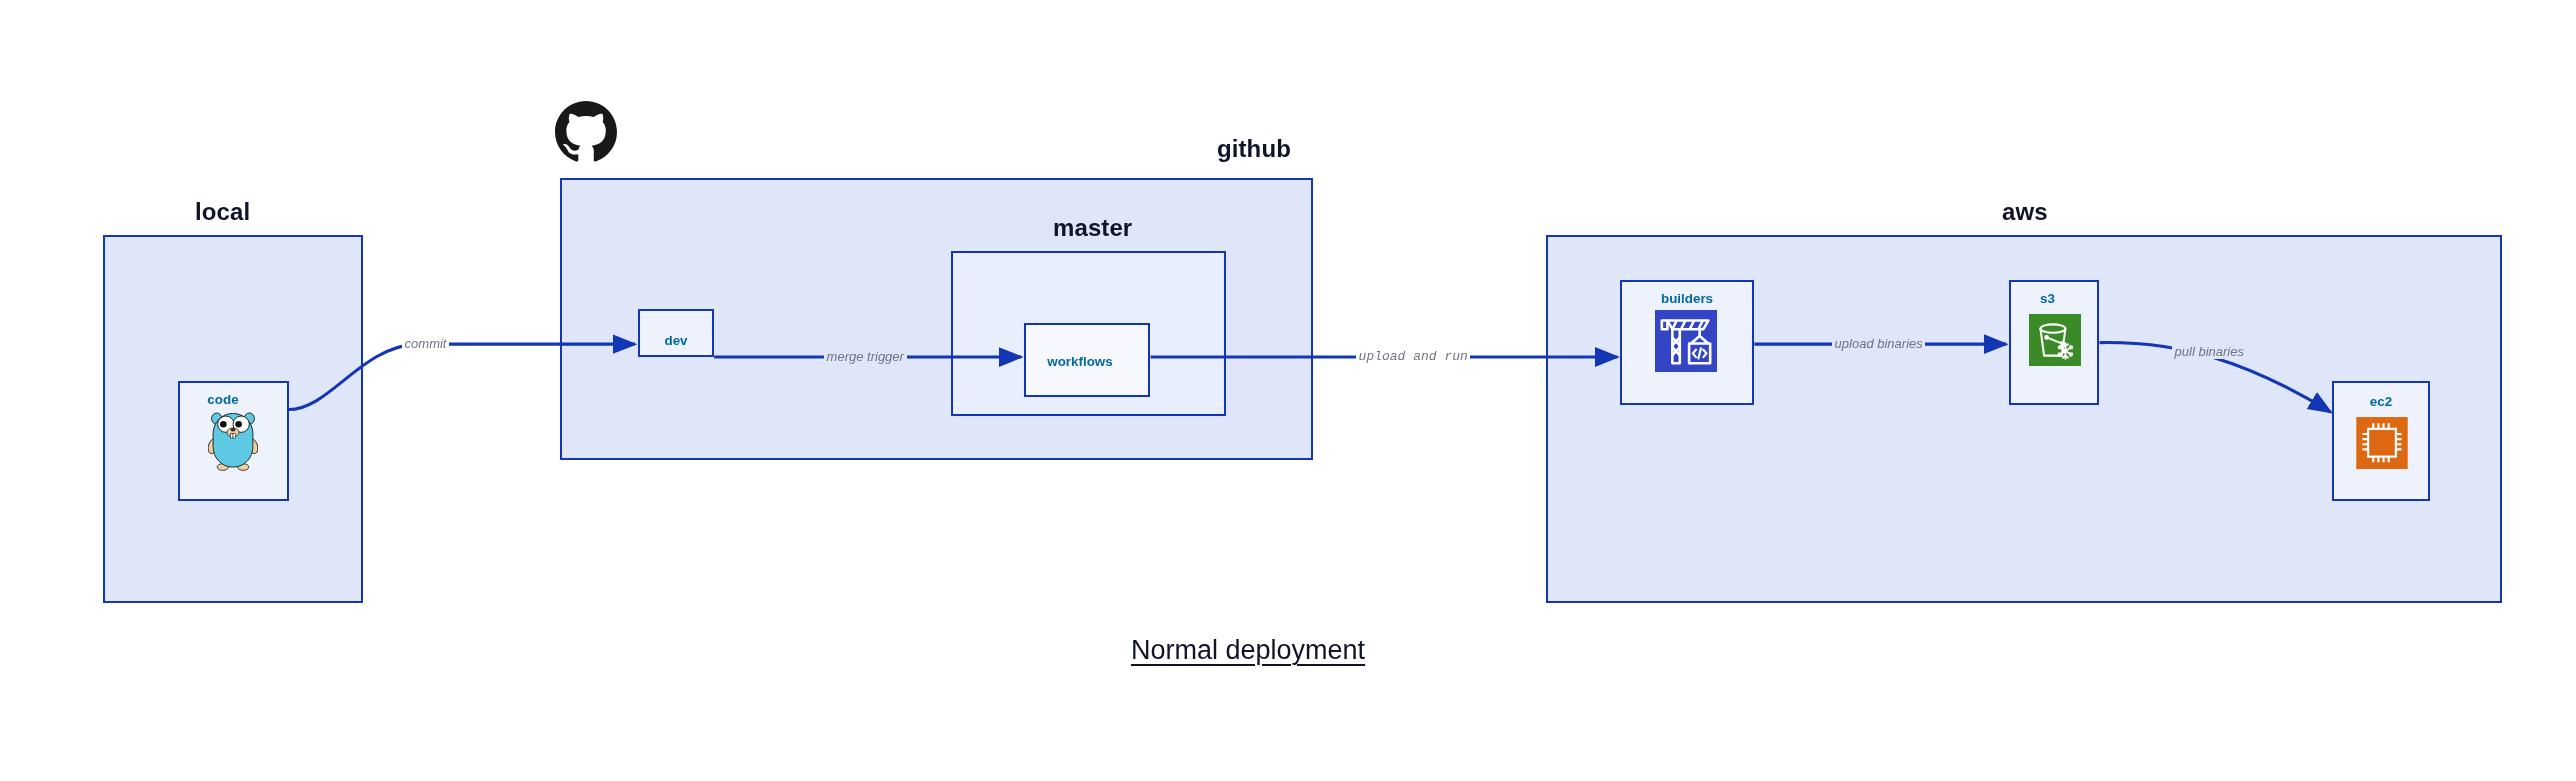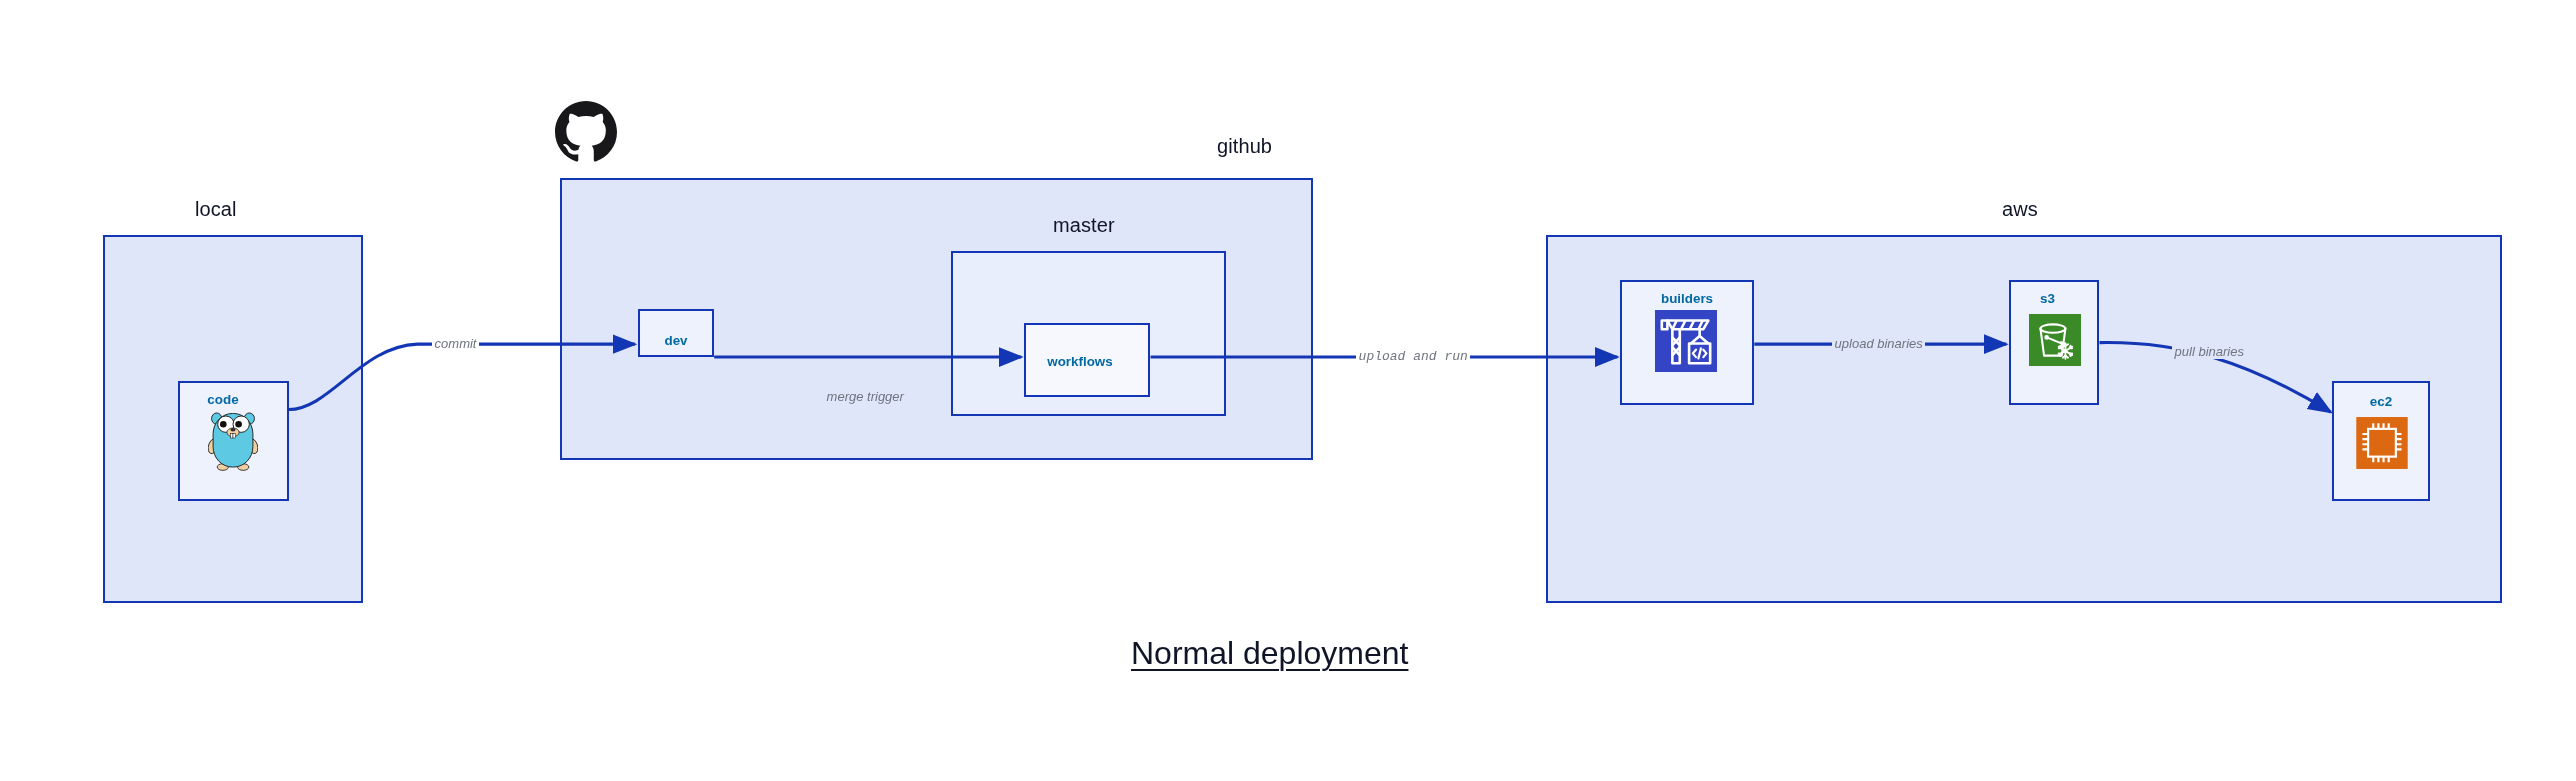--- a/index.html
+++ b/index.html
@@ -40,24 +40,24 @@
   .leaf-box {
     position: absolute;
     box-sizing: border-box;
     border: 2.6px solid #1336b4;
     background: #f6f8fe;
   }
 
   
   .group-label {
     position: absolute;
-    font-size: 20px;
+    font-size: 24px;
     color: #101427;
     white-space: nowrap;
-    font-weight: 400;
+    font-weight: 700;
     letter-spacing: 0.1px;
   }
   .node-label {
     position: absolute;
     font-size: 13.4px;
     font-weight: bold;
     color: #0369a1;
     white-space: nowrap;
     text-align: center;
   }
@@ -67,21 +67,21 @@
     font-style: italic;
     color: #6f7480;
     white-space: nowrap;
     background: transparent;
   }
   .edge-label.onwhite { background: #ffffff; padding: 0 2.6px; }
   .edge-label.ongroup { background: #e0e6fa; padding: 0 2.6px; }
 
   .diagram-title {
     position: absolute;
-    font-size: 32px;
+    font-size: 27px;
     color: #101427;
     text-decoration: underline;
     text-underline-offset: 4.6px;
     text-decoration-thickness: 2.1px;
     white-space: nowrap;
   }
 
   
   #edges {
     position: absolute;
@@ -244,23 +244,23 @@
 
     <path d="M1386 693 L1982 693" fill="none" stroke="#1336b4" stroke-width="6" marker-end="url(#ah)"></path>
 
     <path d="M2233 693 L3139 693" fill="none" stroke="#1336b4" stroke-width="6" marker-end="url(#ah)"></path>
 
     <path d="M3405 668 L3894 668" fill="none" stroke="#1336b4" stroke-width="6" marker-end="url(#ah)"></path>
 
     <path d="M4075 665 C 4230 662, 4360 700, 4524 800" fill="none" stroke="#1336b4" stroke-width="6" marker-end="url(#ah)"></path>
   </svg>
 
-  <div class="edge-label onwhite" style="left:432px; top:336px;">commit</div>
-
-  <div class="edge-label ongroup" style="left:824px; top:349px;margin-top:40px;">merge trigger</div>
+  <div class="edge-label onwhite" style="left:402px; top:336px;">commit</div>
+
+  <div class="edge-label ongroup" style="left:824px; top:349px;">merge trigger</div>
 
   <div class="edge-label onwhite" style="left:1356px; top:349px;font-family:Liberation Mono, monospace;">upload and run</div>
 
   <div class="edge-label ongroup" style="left:1832px; top:336px;">upload binaries</div>
 
   <div class="edge-label ongroup" style="left:2172px; top:344px;">pull binaries</div>
 
   <div class="diagram-title" style="left:1131px; top:635px;">Normal deployment</div>
 
 </div>

